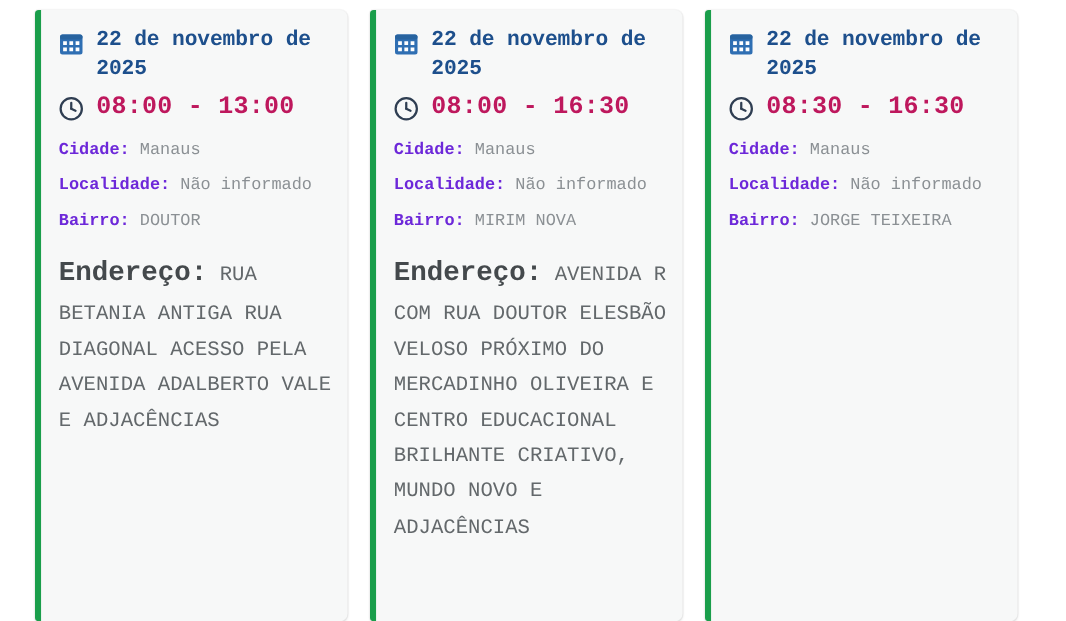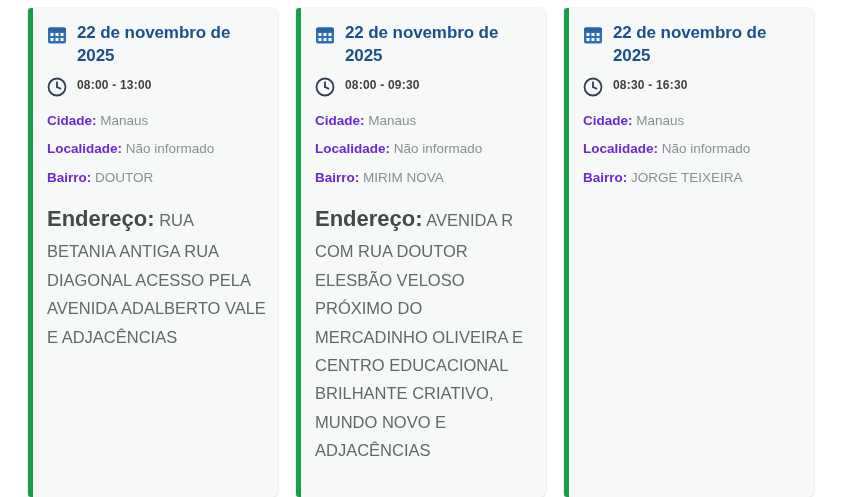--- a/index.html
+++ b/index.html
@@ -7,20 +7,21 @@
     padding: 0;
     background: #ffffff;
     font-family: "Liberation Sans", sans-serif;
   }
   #root {
     width: 827px;
     height: 497px;
     position: relative;
     background: #ffffff;
     overflow: hidden;
+    font-family: Liberation Mono, monospace;
   }
   .cards {
     display: flex;
     flex-direction: row;
     align-items: flex-start;
     gap: 18px;
     padding: 8px 0 0 28px;
     box-sizing: border-box;
   }
   .card {
@@ -53,22 +54,22 @@
     line-height: 1.35;
     letter-spacing: -0.1px;
   }
   .time-row {
     display: flex;
     align-items: center;
     gap: 10px;
     margin: 4px 0 14px 0;
   }
   .time-text {
-    color: #404040;
-    font-size: 12px;
+    color: #be185d;
+    font-size: 20px;
     font-weight: bold;
     letter-spacing: 0.2px;
   }
   .field {
     font-size: 13.5px;
     color: #7e8387;
     line-height: 1.45;
     margin-bottom: 9px;
   }
   .field b {
@@ -162,21 +163,21 @@
         <span class="date-text">22 de novembro de 2025</span>
       </div>
       <div class="time-row">
         <span class="icon-box">
           <svg width="20" height="20" viewBox="0 0 20 20">
             <circle cx="10" cy="10" r="8.5" fill="none" stroke="#2f3e52" stroke-width="1.8"></circle>
             <line x1="10" y1="10" x2="10" y2="5.2" stroke="#2f3e52" stroke-width="1.8" stroke-linecap="round"></line>
             <line x1="10" y1="10" x2="13.4" y2="11.6" stroke="#2f3e52" stroke-width="1.8" stroke-linecap="round"></line>
           </svg>
         </span>
-        <span class="time-text">08:00 - 09:30</span>
+        <span class="time-text">08:00 - 16:30</span>
       </div>
       <div class="field">
         <b>Cidade:</b>
         <span class="val">Manaus</span>
       </div>
       <div class="field">
         <b>Localidade:</b>
         <span class="val">Não informado</span>
       </div>
       <div class="field">

